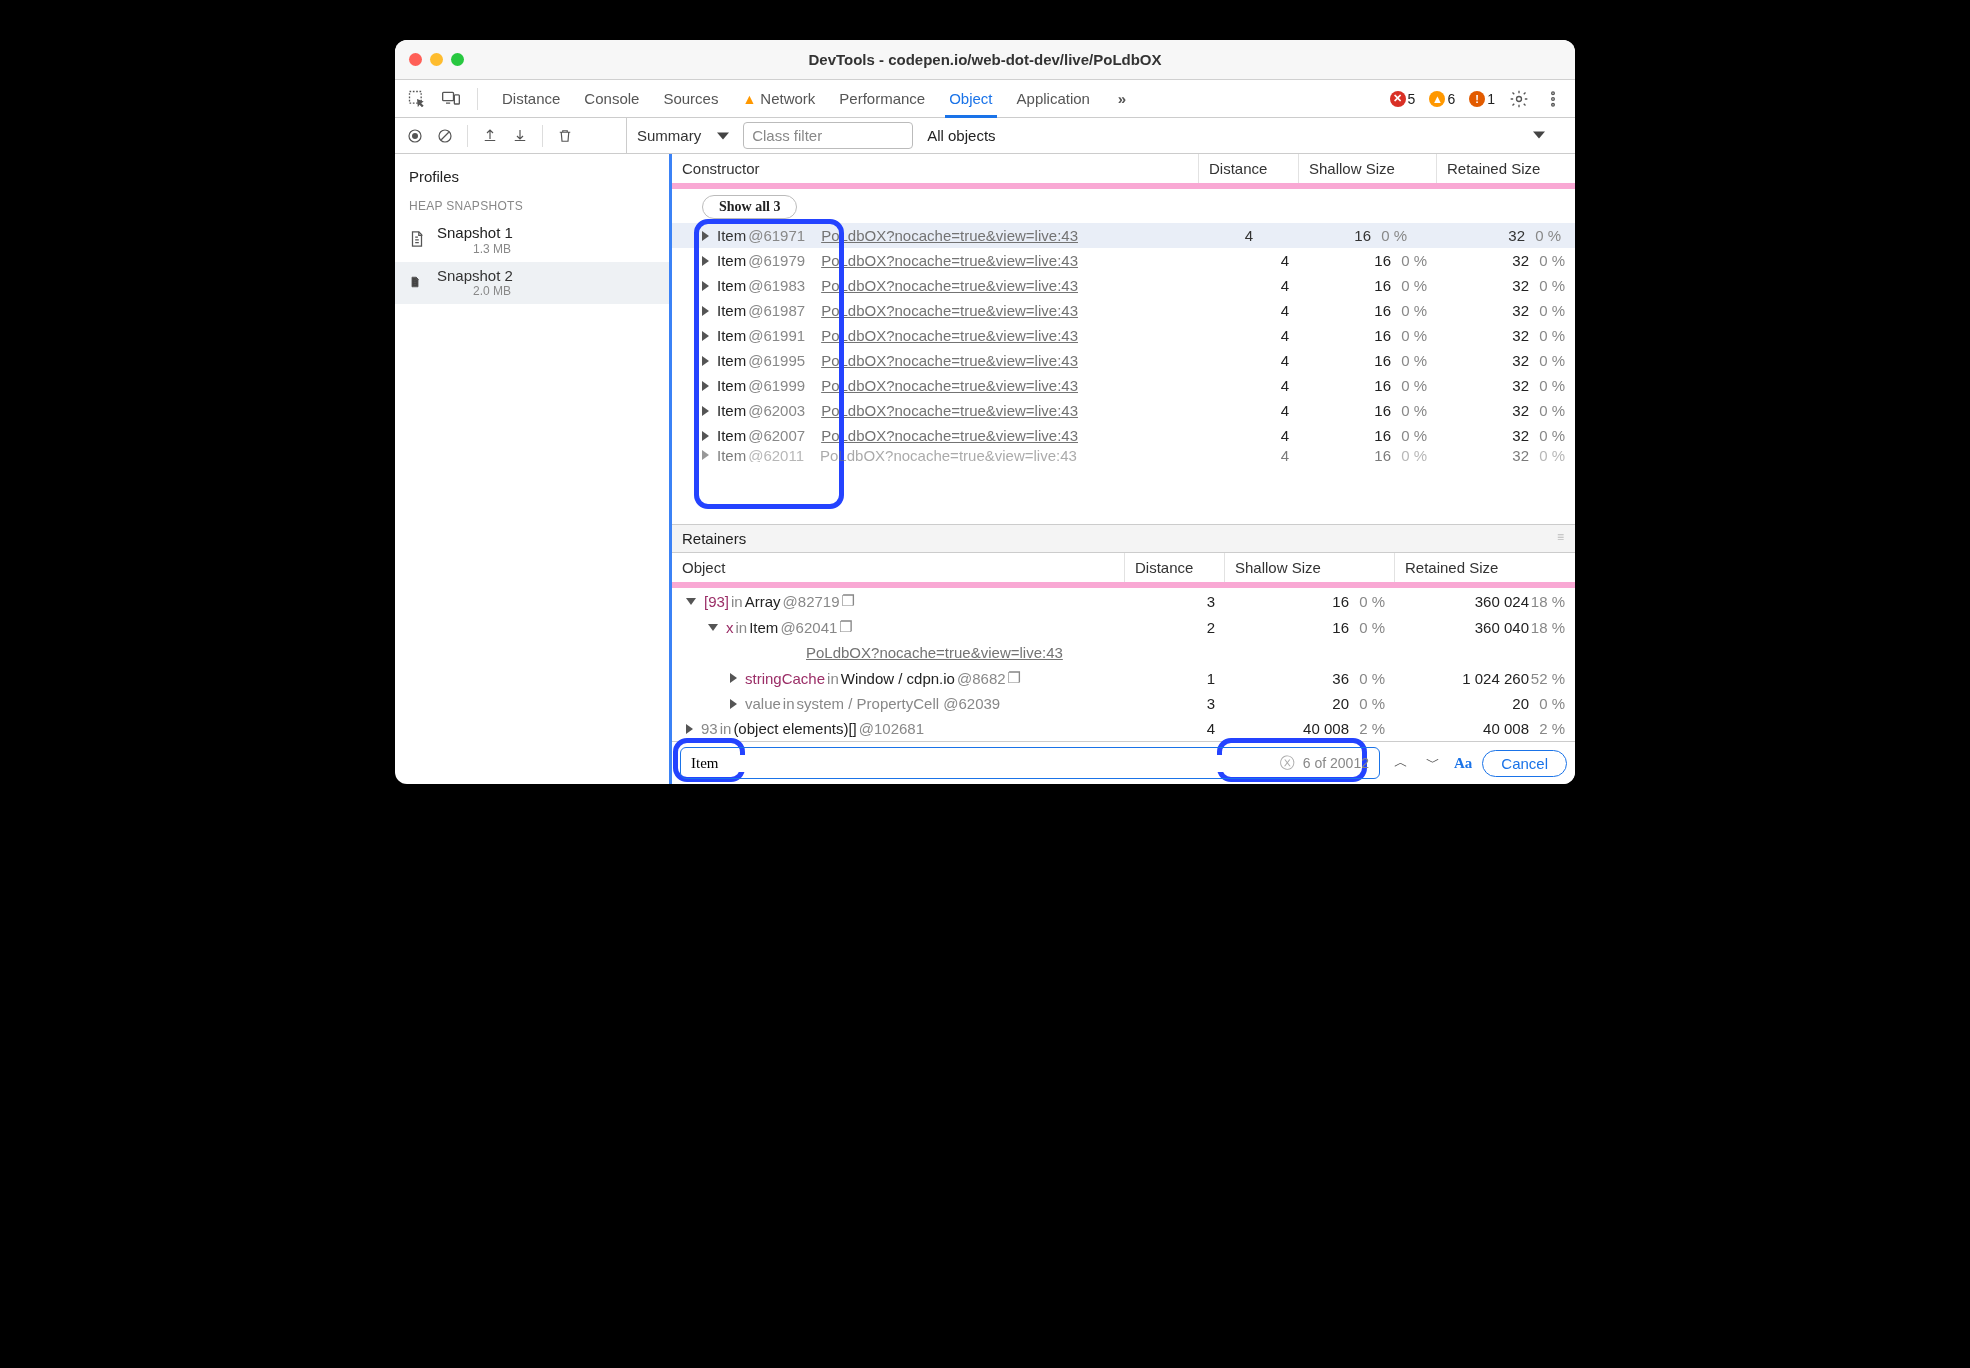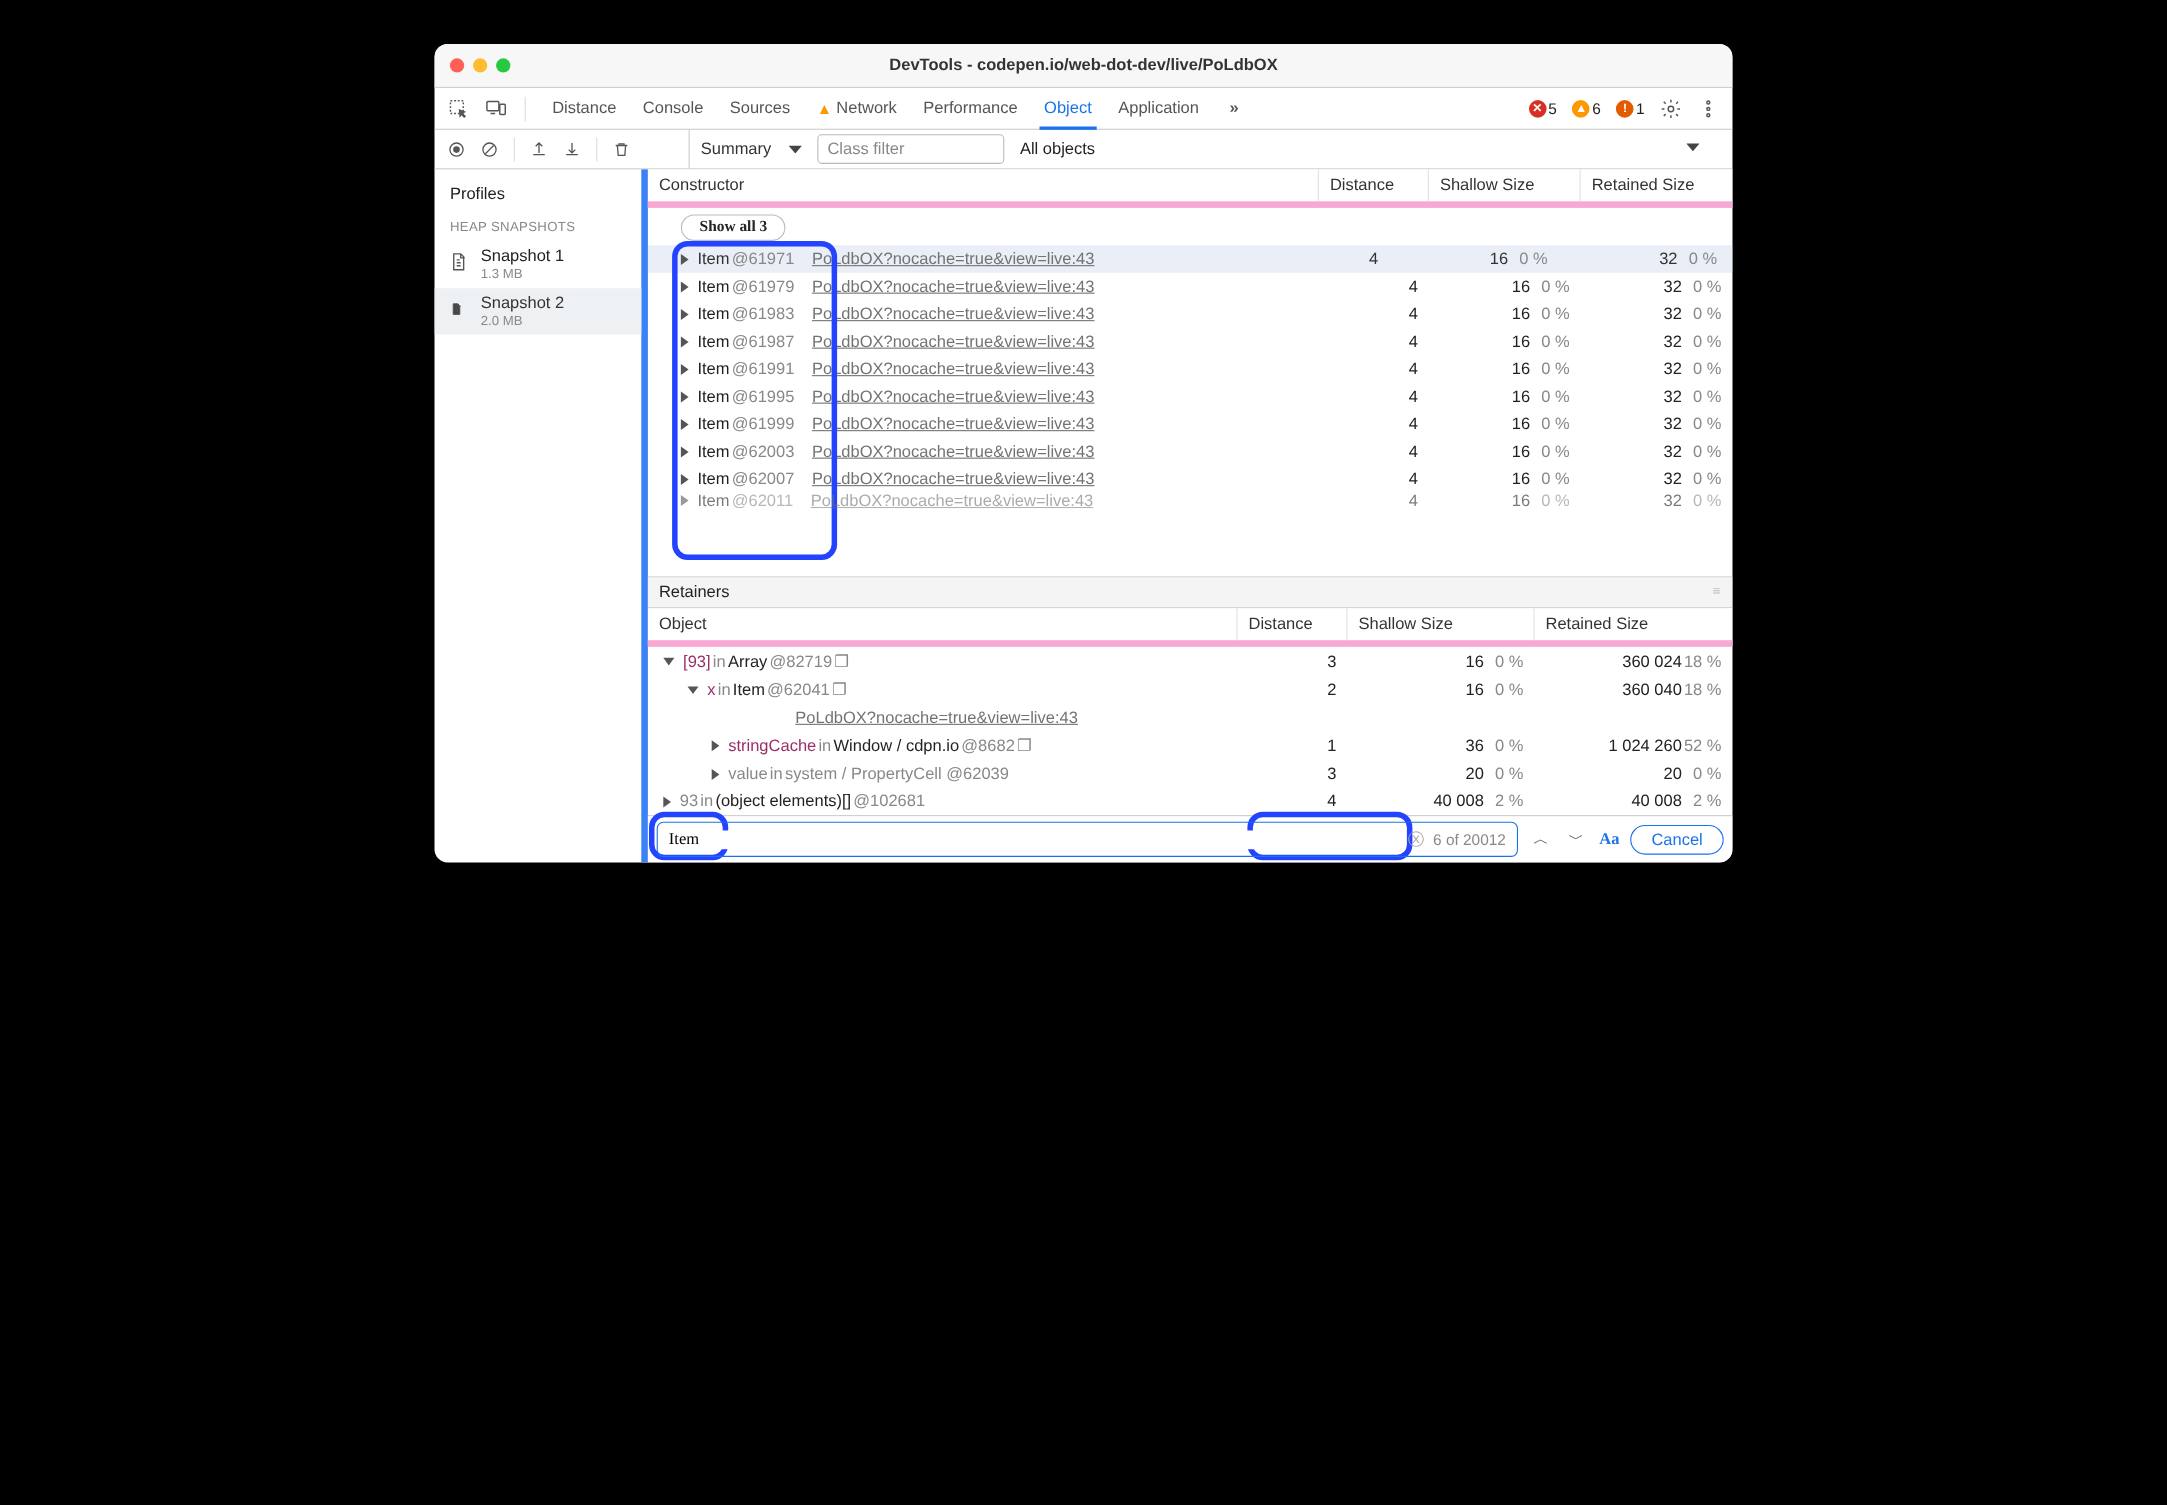--- a/index.html
+++ b/index.html
@@ -36,28 +36,28 @@
 .leftbar { width: 232px; display: flex; align-items: center; height: 100%; gap: 2px; padding: 0 6px; border-right: 1px solid #ccc; }
 .leftbar .icobtn svg{width:18px;height:18px}
 .rightbar { display: flex; align-items: center; height: 100%; gap: 10px; padding: 0 10px; flex:1; }
 .sel { display:flex; align-items:center; gap:16px; color:#333; font-size:15px; padding-right:4px; }
 .sel svg{width:12px;height:12px;fill:#444}
 .classfilter { border:1px solid #bbb; border-radius:4px; padding:4px 8px; font-size:15px; color:#888; width:170px; }
 .allobj { margin-left:4px; }
 .tri { margin-left:auto; margin-right:20px; }
 
 .body { display: flex; height: 630px; }
-.sidebar { width: 194px; border-right: 6px solid #3b82f6; padding: 8px 0; }
+.sidebar { width: 277px; border-right: 3px solid #3b82f6; padding: 8px 0; }
 .sidebar h4 { font-weight: 400; font-size: 15px; padding: 6px 14px 10px; }
 .sidebar h5 { font-weight: 400; font-size: 12px; color: #888; letter-spacing: .3px; padding: 4px 14px 6px; }
 .snap { display: flex; align-items: center; padding: 6px 12px 6px 14px; gap: 10px; }
 .snap.sel { background: #eef1f4; }
 .snap .ico { width:18px; }
 .snap .name { font-size: 15px; line-height: 1.1; }
-.snap .meta { font-size: 12px; color: #888; }
+.snap .meta { font-size: 12px; color: #888; margin-left: 36px; }
 
 .main { flex: 1; display: flex; flex-direction: column; min-width:0; }
 .gridhead { display: flex; border-bottom: 6px solid #f9a8d4; font-size: 15px; color: #333; background:#fff; }
 .gridhead > div { padding: 6px 10px; border-right: 1px solid #e2e2e2; }
 .gridhead > div:last-child{border-right:none}
 .c0{flex:1;min-width:0}.c1{width:100px;text-align:left}.c2{width:138px;text-align:left}.c3{width:138px;text-align:left}
 
 .rows { flex: 1; overflow: hidden; font-family: ui-monospace, Menlo, monospace; font-size: 15px; position:relative; }
 .row { display: flex; align-items:center; }
 .row.sel{background:#e9eef7}

